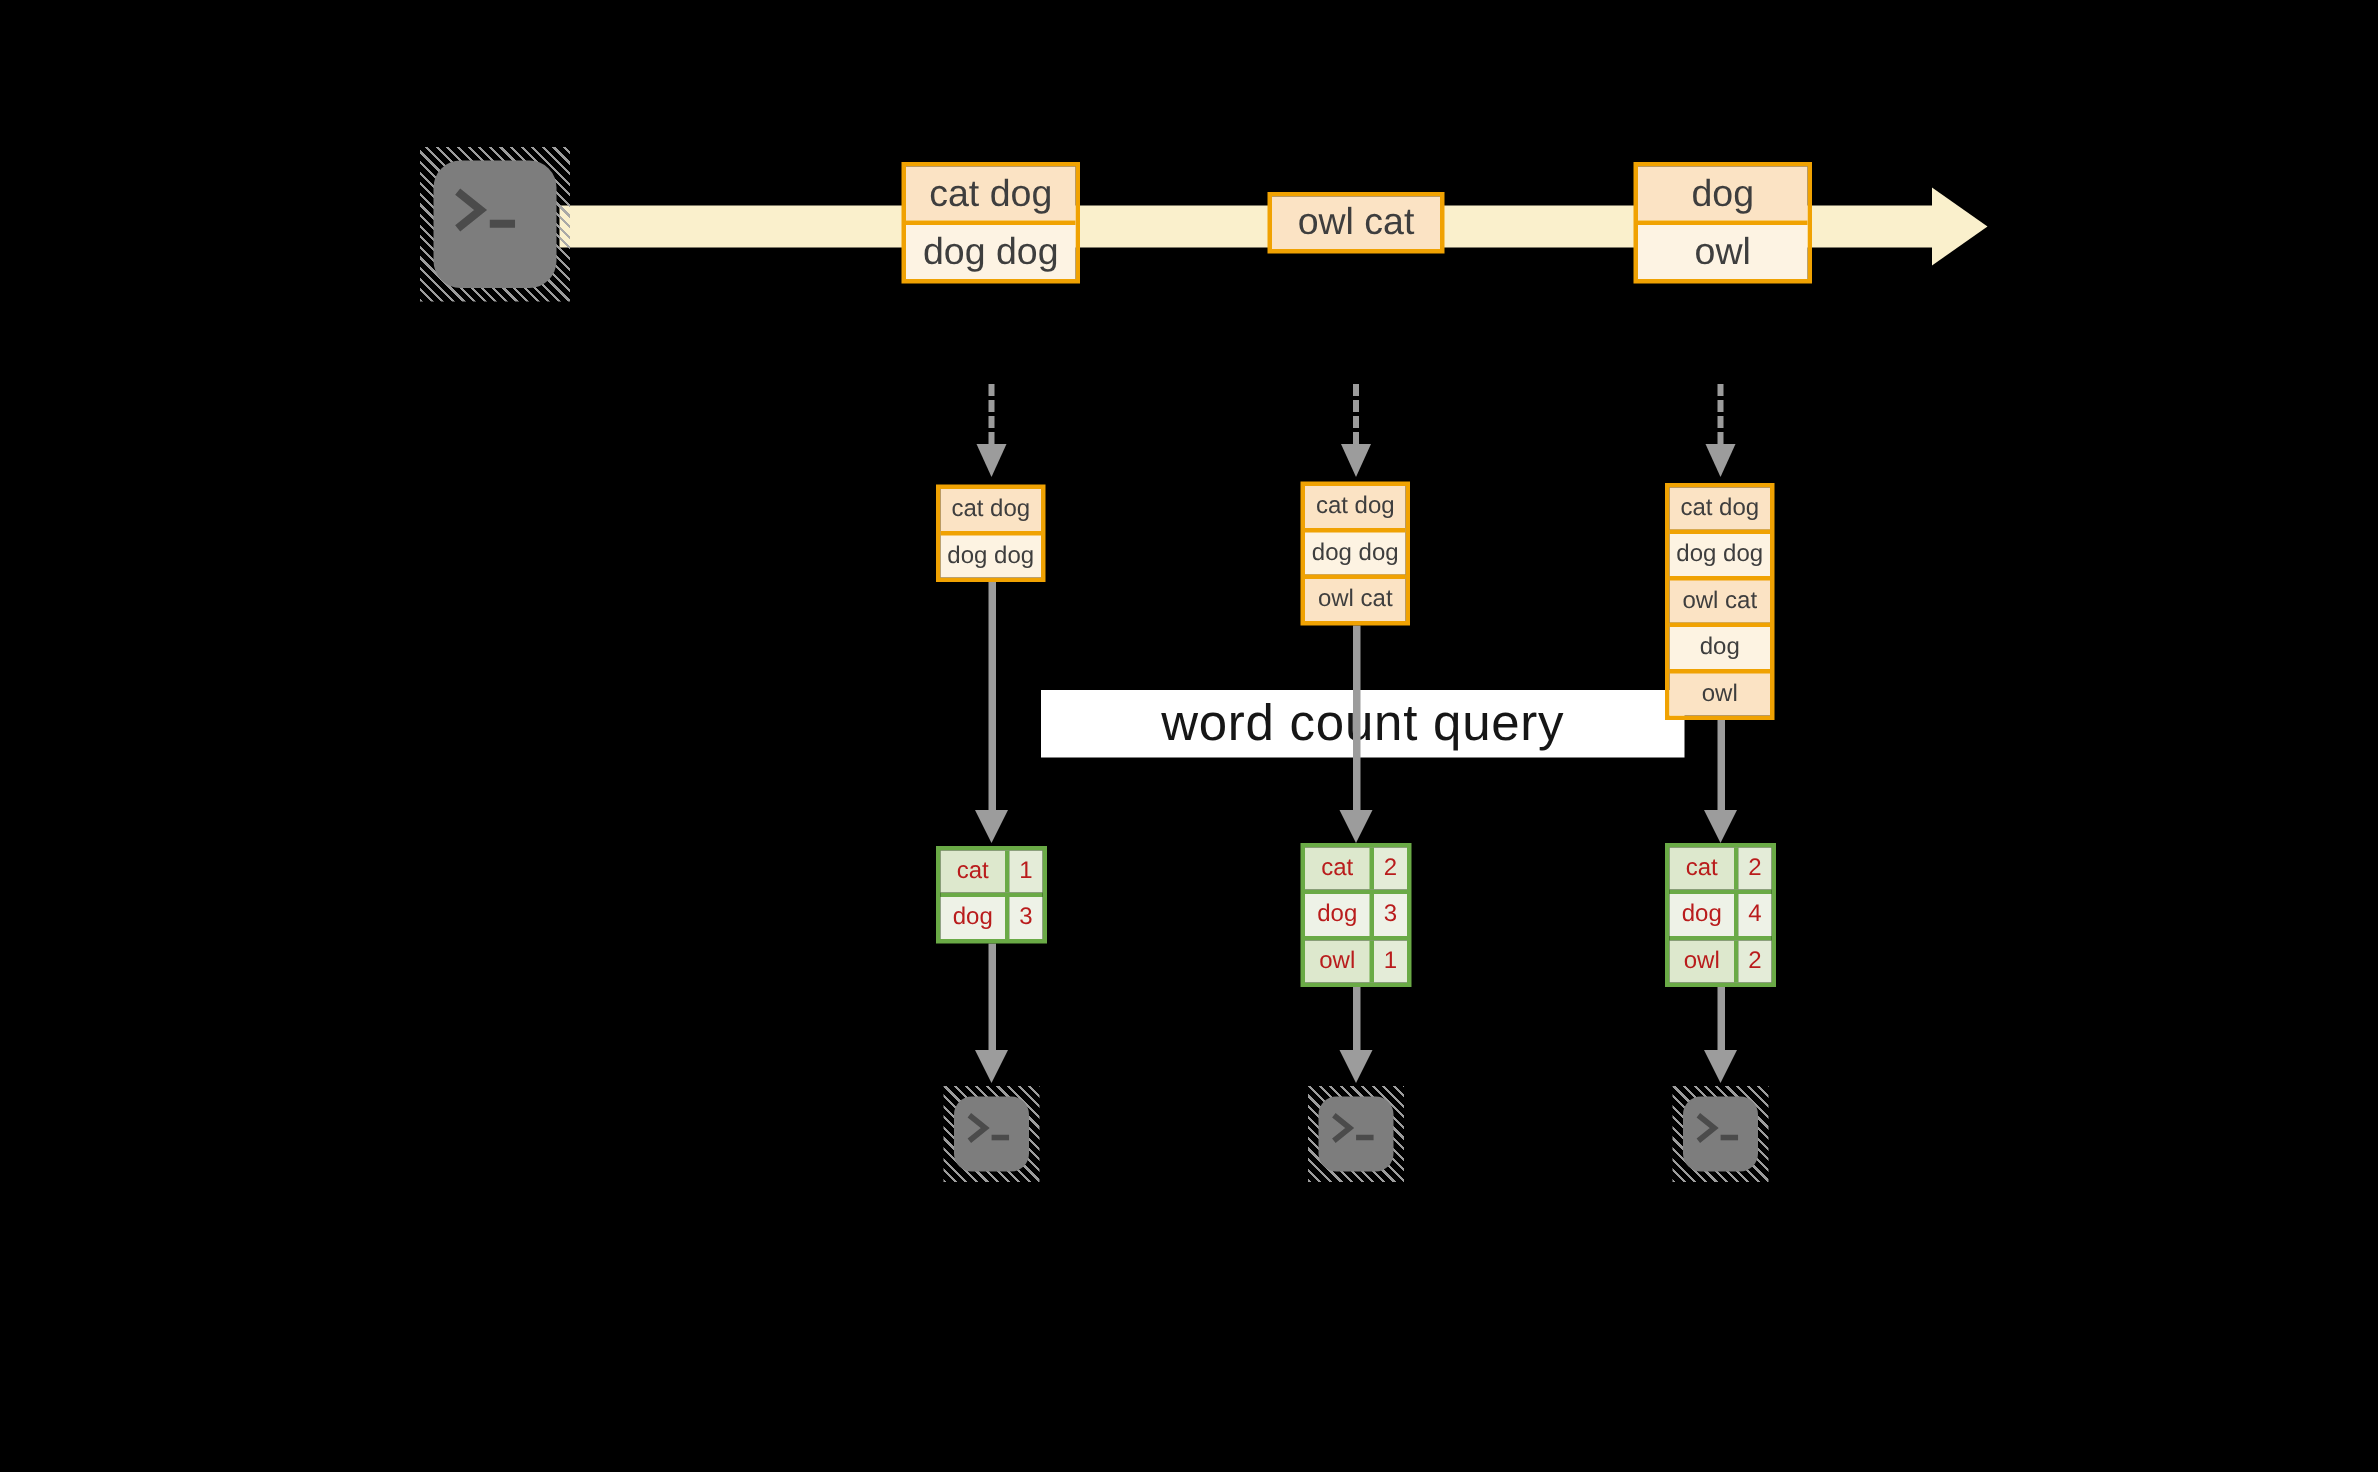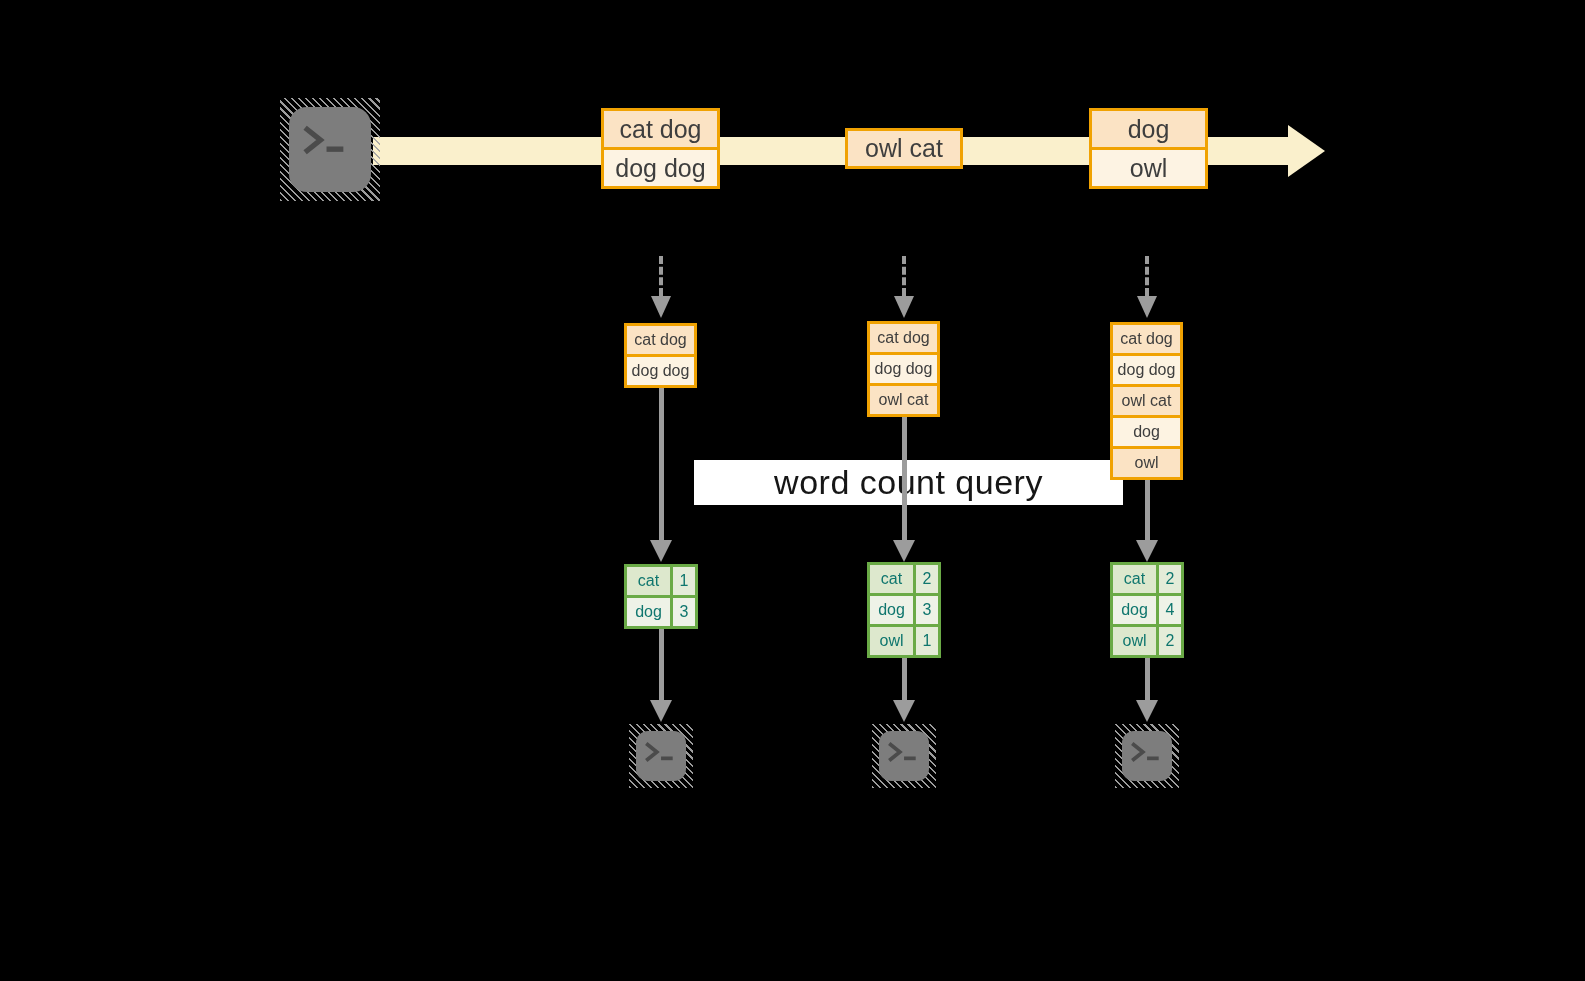--- a/index.html
+++ b/index.html
@@ -32,21 +32,21 @@
   .batch{width:119px;font-size:25px;}
   .batch .row{height:36px;background:#fdf3e3;}
   .batch .row:first-child{background:#fbe3c4;}
   .batch-single{width:118px;font-size:25px;}
   .batch-single .row{height:35px;background:#fbe3c4;}
   .stack{width:73px;font-size:16px;}
   .stack .row{height:28px;background:#fdf3e2;}
   .stack .row:nth-child(odd){background:#fbe3c4;}
 
   
-  .gtable{border:3px solid #6aaa46;width:74px;z-index:4;color:#0f766e;font-size:16px;}
+  .gtable{border:3px solid #6aaa46;width:74px;z-index:4;color:#b91c1c;font-size:16px;}
   .gtable .t-row{display:flex;height:28px;}
   .gtable .t-row + .t-row{border-top:3px solid #6aaa46;}
   .gtable .t-word{width:43px;border-right:3px solid #6aaa46;display:flex;align-items:center;justify-content:center;}
   .gtable .t-num{flex:1;display:flex;align-items:center;justify-content:center;}
   .gtable .t-row:nth-child(odd) .t-word{background:#dde8cd;}
   .gtable .t-row:nth-child(odd) .t-num{background:#e4ecd8;}
   .gtable .t-row:nth-child(even) .t-word,
   .gtable .t-row:nth-child(even) .t-num{background:#eef2e7;}
 
   

